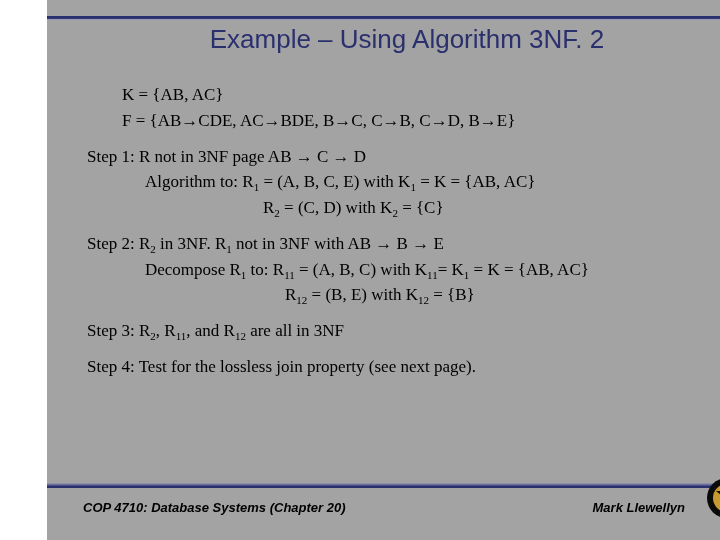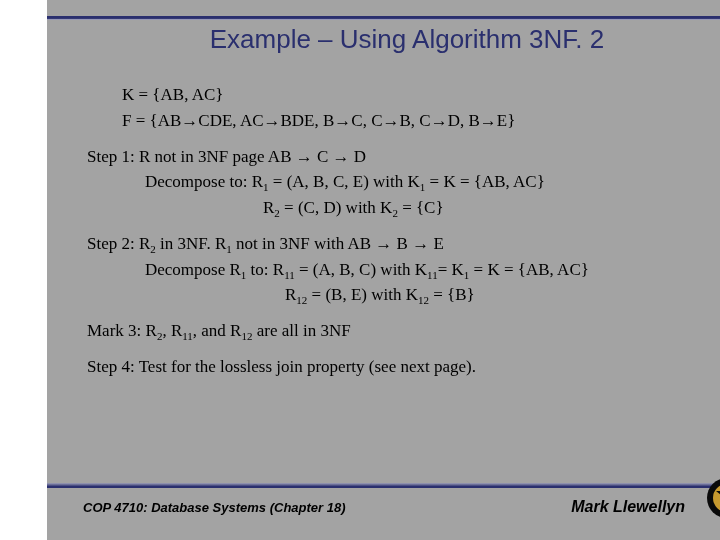--- a/index.html
+++ b/index.html
@@ -89,21 +89,21 @@
     text-align: center;
     font-family: Arial, Helvetica, sans-serif;
     font-size: 13px;
     font-style: italic;
     font-weight: bold;
   }
   .footer-right {
     position: absolute;
     right: 82px;
     font-family: Arial, Helvetica, sans-serif;
-    font-size: 16px;
+    font-size: 13px;
     font-style: italic;
     font-weight: bold;
   }
   .logo {
     position: absolute;
     right: 18px;
     bottom: 6px;
     width: 44px;
     height: 44px;
   }
@@ -115,43 +115,43 @@
   <div class="topbar"></div>
   <div class="title">Example – Using Algorithm 3NF. 2</div>
 
   <div class="content">
 
     <p class="indent1">K = {AB, AC}</p>
     <p class="indent1">F = {AB→CDE, AC→BDE, B→C, C→B, C→D, B→E}</p>
 
     <div class="block">
       <p>Step 1: R not in 3NF page AB → C → D</p>
-      <p class="indent2"><span>Decompose to:  R</span><sub>1</sub><span> = (A, B, C, E) with K</span><sub>1</sub><span> = K = {AB, AC}</span></p>
+      <p class="indent2"><span>Algorithm to:  R</span><sub>1</sub><span> = (A, B, C, E) with K</span><sub>1</sub><span> = K = {AB, AC}</span></p>
       <p style="padding-left:176px;font-family:Liberation Serif, serif;"><span>R</span><sub>2</sub><span> = (C, D) with K</span><sub>2</sub><span> = {C}</span></p>
     </div>
 
     <div class="block">
       <p><span>Step 2: R</span><sub>2</sub><span> in 3NF.   R</span><sub>1</sub><span> not in 3NF with AB → B → E</span></p>
       <p class="indent3"><span>Decompose R</span><sub>1</sub><span> to:  R</span><sub>11</sub><span> = (A, B, C) with K</span><sub>11</sub><span>= K</span><sub>1</sub><span> = K = {AB, AC}</span></p>
       <p style="padding-left:198px;"><span>R</span><sub>12</sub><span> = (B, E) with K</span><sub>12</sub><span> = {B}</span></p>
     </div>
 
     <div class="block">
-      <p><span>Mark 3: R</span><sub>2</sub><span>, R</span><sub>11</sub><span>, and R</span><sub>12</sub><span> are all in 3NF</span></p>
+      <p><span>Step 3: R</span><sub>2</sub><span>, R</span><sub>11</sub><span>, and R</span><sub>12</sub><span> are all in 3NF</span></p>
     </div>
 
     <div class="block">
       <p>Step 4: Test for the lossless join property (see next page).</p>
     </div>
 
   </div>
 
   <div class="footer-rule"></div>
   <div class="footer">
-    <div class="footer-left">COP 4710: Database Systems  (Chapter 18)</div>
+    <div class="footer-left">COP 4710: Database Systems  (Chapter 20)</div>
     <div class="footer-right">Mark Llewellyn</div>
     <svg class="logo" viewBox="0 0 44 44">
       <circle cx="22" cy="22" r="20" fill="#0a0a0a"></circle>
       <circle cx="22" cy="22" r="14" fill="#c79a2f"></circle>
       <path d="M22 8 L25 15 L33 15 L27 20 L29 28 L22 24 L15 28 L17 20 L11 15 L19 15 Z" fill="#0a0a0a"></path>
     </svg>
   </div>
 </div>
 
 </body></html>

